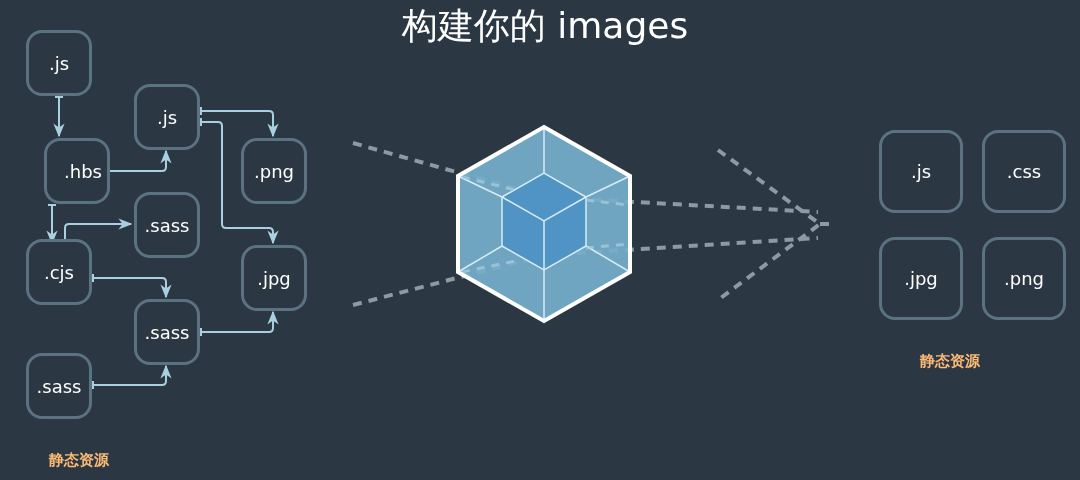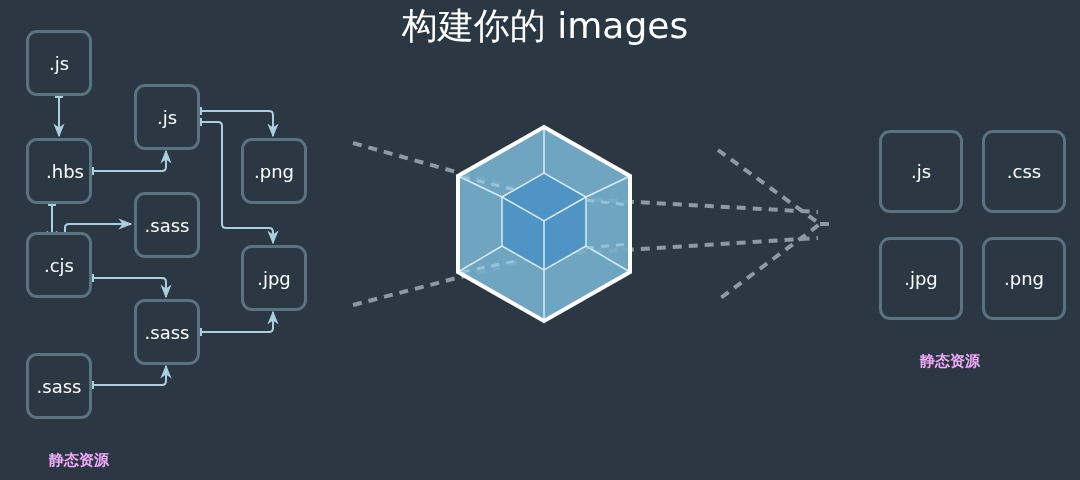--- a/index.html
+++ b/index.html
@@ -9,29 +9,29 @@
     position: relative;
     font-family: "DejaVu Sans", "Liberation Sans", sans-serif;
   }
   .title {
     position: absolute; left: 0; top: 2px; width: 1090px;
     text-align: center; color: #ffffff; font-size: 36px; line-height: 48px;
     font-weight: normal;
   }
   .box {
     position: absolute; box-sizing: border-box;
-    border: 3px solid #5b7381; border-radius: 11px;
+    border: 3px solid #5b7381; border-radius: 16px;
     background: #2b3742;
     display: flex; align-items: center; justify-content: center;
     color: #ffffff; font-size: 18px;
   }
   .box.sm { width: 66px; height: 66px; }
   .box.lg { width: 84px; height: 83px; }
   .caption {
-    position: absolute; color: #f0abfc; font-size: 15px; font-weight: bold;
+    position: absolute; color: #fdba74; font-size: 15px; font-weight: bold;
   }
   svg.layer { position: absolute; left: 0; top: 0; }
 </style>
 </head>
 <body>
 
 <div class="title">构建你的 images</div>
 
 <svg class="layer" width="1080" height="480">
   <defs>
@@ -69,33 +69,33 @@
     <line x1="201" y1="118" x2="201" y2="126"></line>
     <line x1="93" y1="274" x2="93" y2="282"></line>
     <line x1="201" y1="328" x2="201" y2="336"></line>
     <line x1="93" y1="381" x2="93" y2="389"></line>
   </g>
 </svg>
 
 <div class="box sm" style="left:26px;top:30px;">
     <span>.js</span>
   </div>
-<div class="box sm" style="left:26px;top:138px;padding-left:12px;">
+<div class="box sm" style="left:44px;top:138px;padding-left:12px;">
     <span>.hbs</span>
   </div>
 <div class="box sm" style="left:134px;top:84px;">
     <span>.js</span>
   </div>
 <div class="box sm" style="left:241px;top:138px;">
     <span>.png</span>
   </div>
 <div class="box sm" style="left:134px;top:192px;">
     <span>.sass</span>
   </div>
-<div class="box sm" style="left:26px;top:232px;">
+<div class="box sm" style="left:26px;top:239px;">
     <span>.cjs</span>
   </div>
 <div class="box sm" style="left:241px;top:245px;">
     <span>.jpg</span>
   </div>
 <div class="box sm" style="left:134px;top:299px;">
     <span>.sass</span>
   </div>
 <div class="box sm" style="left:26px;top:353px;">
     <span>.sass</span>

